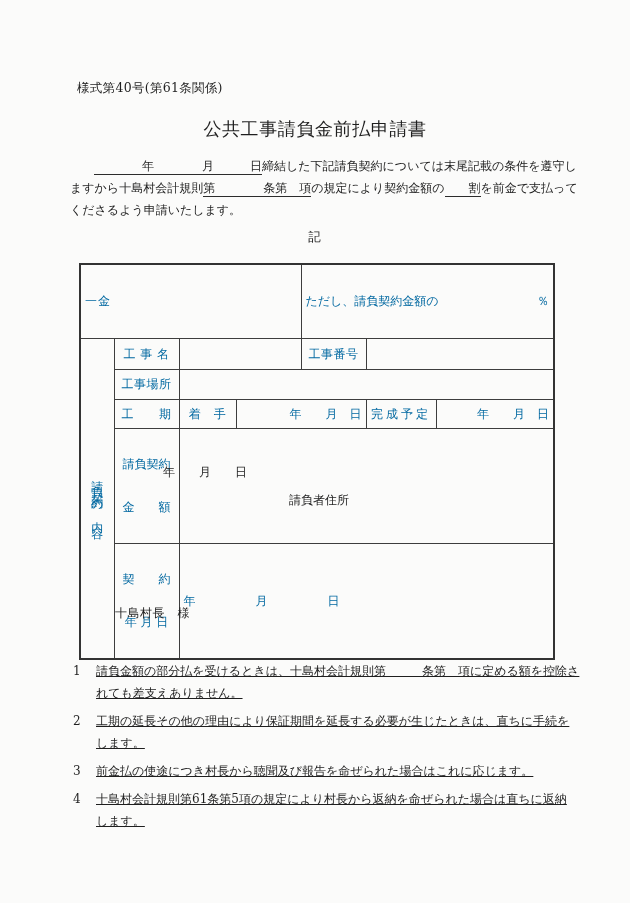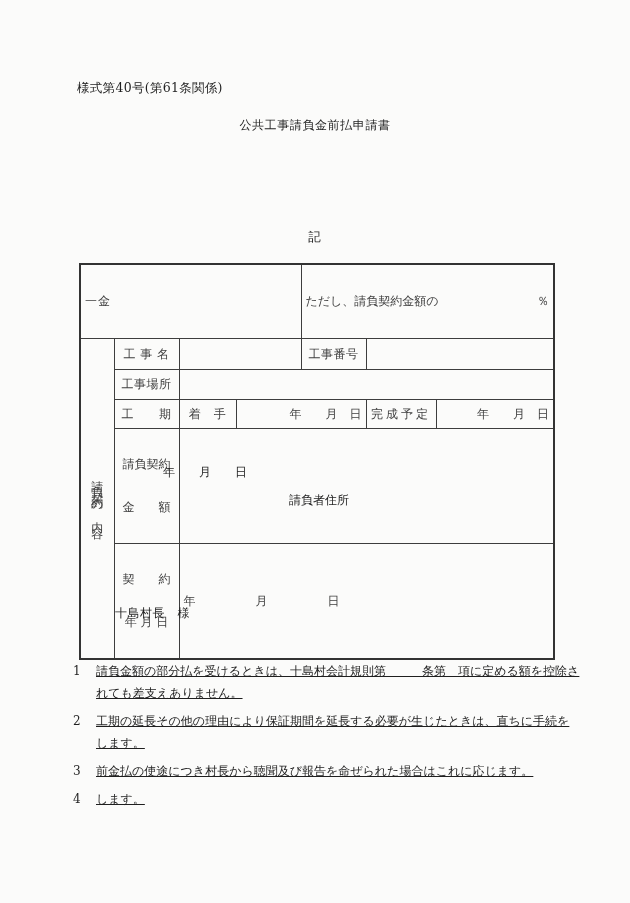--- a/index.html
+++ b/index.html
@@ -17,21 +17,21 @@
     overflow:hidden;
     font-size:12px;
   }
   .form-number{
     position:absolute; left:77px; top:80px;
     font-size:12.5px; letter-spacing:0.3px; white-space:pre;
   }
   .doc-title{
     position:absolute; left:0; right:0; top:117px;
     margin:0; text-align:center;
-    font-size:12px; font-weight:normal; letter-spacing:0.6px; white-space:pre;
+    font-size:18px; font-weight:normal; letter-spacing:0.6px; white-space:pre;
   }
   .intro{
     position:absolute; left:70px; top:155px; width:505px;
     font-size:12px; line-height:22px;
   }
   .pline{white-space:pre;}
   .ul{
     border-bottom:1px solid #2c2c2c;
     padding-bottom:1px;
     white-space:pre;
@@ -40,21 +40,21 @@
     position:absolute; left:0; right:0; top:229px;
     text-align:center; font-size:12.5px; letter-spacing:1px;
   }
   
   table.contract{
     position:absolute; left:79px; top:263px;
     width:474px;
     border-collapse:collapse;
     table-layout:fixed;
     font-size:12px;
-    color:#404040;
+    color:#0369a1;
   }
   table.contract td{
     border:1px solid #3d3d3d;
     padding:0 4px;
     vertical-align:middle;
     white-space:pre;
     overflow:hidden;
   }
   table.contract{border:2px solid #333;}
   tr.r1 td{height:29px;}
@@ -100,20 +100,25 @@
 </style>
 </head>
 <body>
 
 <div class="page">
 
   <div class="form-number">様式第40号(第61条関係)</div>
 
   <h1 class="doc-title">公共工事請負金前払申請書</h1>
 
+  <div class="intro">
+    <div class="pline"><span>　　</span><span class="ul">　　　　年　　　　月　　　日</span><span>締結した下記請負契約については末尾記載の条件を遵守し</span></div>
+    <div class="pline"><span>ますから十島村会計規則</span><span class="ul">第　　　　条第　項</span><span>の規定により契約金額の</span><span class="ul">　　割</span><span>を前金で支払って</span></div>
+    <div class="pline"><span>くださるよう申請いたします。</span></div>
+  </div>
 
   <div class="ki-marker">記</div>
 
   <table class="contract">
     <colgroup>
       <col style="width:34px">
         <col style="width:65px">
         <col style="width:57px">
       <col style="width:65px">
         <col style="width:65px">
@@ -186,18 +191,19 @@
     </div>
     <div class="note-item">
       <div class="note-num">3</div>
       <div class="note-text">
         <div>前金払の使途につき村長から聴聞及び報告を命ぜられた場合はこれに応じます。</div>
       </div>
     </div>
     <div class="note-item">
       <div class="note-num">4</div>
       <div class="note-text">
+        <div>十島村会計規則第61条第5項の規定により村長から返納を命ぜられた場合は直ちに返納</div>
         <div>します。</div>
       </div>
     </div>
   </div>
 
 </div>
 
 </body></html>

